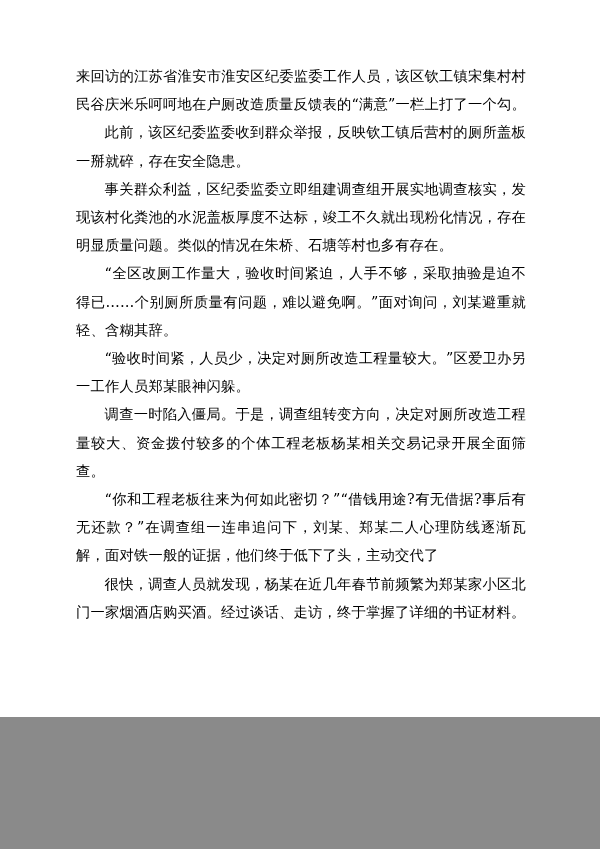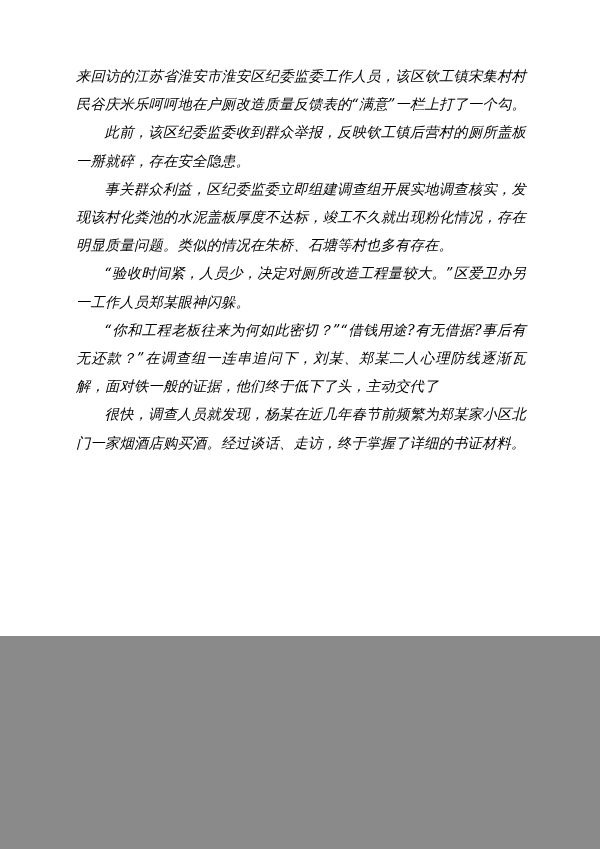--- a/index.html
+++ b/index.html
@@ -3,27 +3,26 @@
 <meta charset="utf-8">
 <style>
   html, body {
     margin: 0;
     padding: 0;
     background: #8a8a8a;
   }
   .page {
     position: relative;
     width: 600px;
-    height: 636px;
+    height: 717px;
     background: #ffffff;
     margin: 0 auto;
     overflow: hidden;
     box-sizing: border-box;
     font-family: "DejaVu Serif", "Liberation Serif", serif;
-    font-style: italic;
   }
   .content {
     position: absolute;
     left: 76px;
     top: 62px;
     width: 450px;
   }
   .para {
     font-size: 14.3px;
     line-height: 28.2px;
@@ -51,20 +50,22 @@
 </style>
 </head>
 <body>
 
 <div class="page">
 
   <div class="content">
     <p class="para">来回访的江苏省淮安市淮安区纪委监委工作人员，该区钦工镇宋集村村民谷庆米乐呵呵地在户厕改造质量反馈表的“满意”一栏上打了一个勾。</p>
     <p class="para indent">此前，该区纪委监委收到群众举报，反映钦工镇后营村的厕所盖板一掰就碎，存在安全隐患。</p>
     <p class="para indent">事关群众利益，区纪委监委立即组建调查组开展实地调查核实，发现该村化粪池的水泥盖板厚度不达标，竣工不久就出现粉化情况，存在明显质量问题。类似的情况在朱桥、石塘等村也多有存在。</p>
+    <p class="para indent">“全区改厕工作量大，验收时间紧迫，人手不够，采取抽验是迫不得已……个别厕所质量有问题，难以避免啊。”面对询问，刘某避重就轻、含糊其辞。</p>
     <p class="para indent">“验收时间紧，人员少，决定对厕所改造工程量较大。”区爱卫办另一工作人员郑某眼神闪躲。</p>
+    <p class="para indent">调查一时陷入僵局。于是，调查组转变方向，决定对厕所改造工程量较大、资金拨付较多的个体工程老板杨某相关交易记录开展全面筛查。</p>
     <p class="para indent">“你和工程老板往来为何如此密切？”“借钱用途?有无借据?事后有无还款？”在调查组一连串追问下，刘某、郑某二人心理防线逐渐瓦解，面对铁一般的证据，他们终于低下了头，主动交代了</p>
     <p class="para indent">很快，调查人员就发现，杨某在近几年春节前频繁为郑某家小区北门一家烟酒店购买酒。经过谈话、走访，终于掌握了详细的书证材料。</p>
   </div>
 
   <div class="footer">- 11 -</div>
 
 </div>
 
 </body></html>

